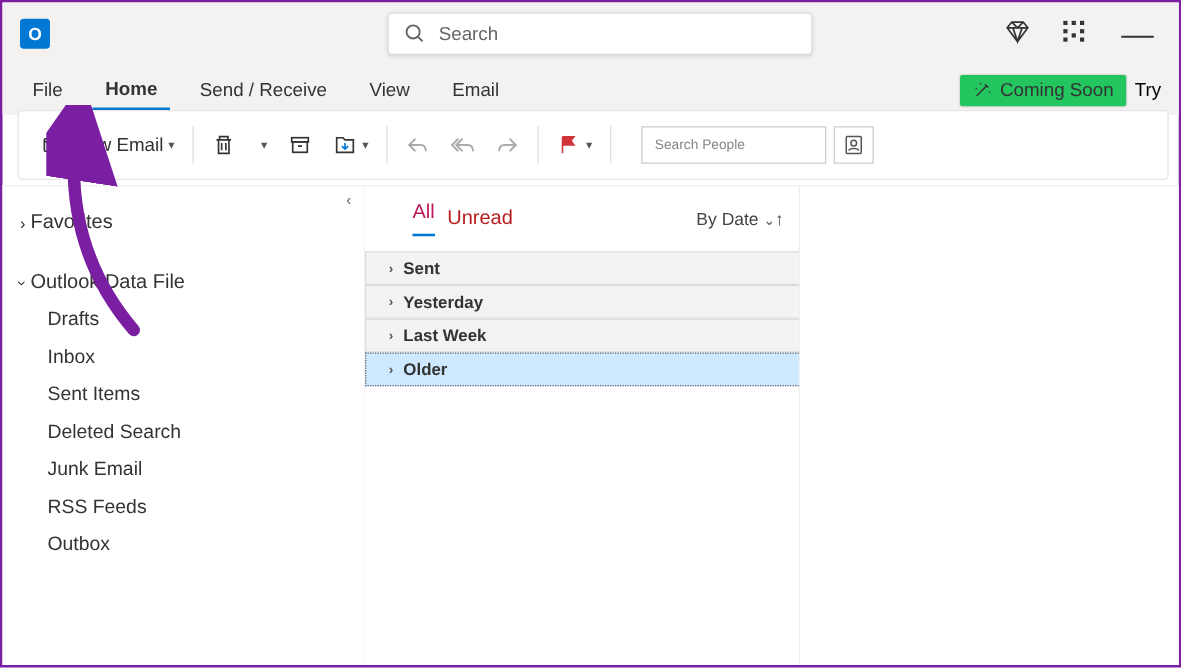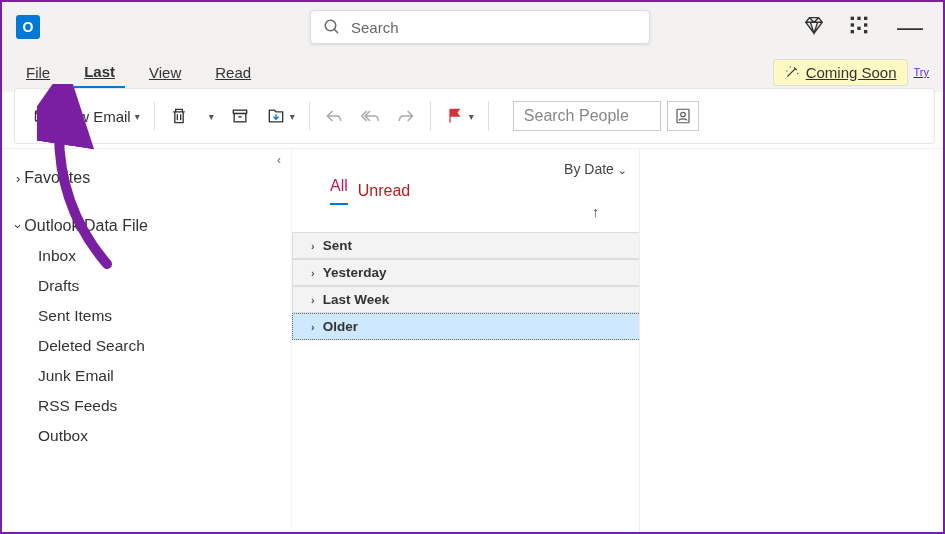--- a/index.html
+++ b/index.html
@@ -6,44 +6,44 @@
 body { background: #fff; overflow: hidden; }
 .window { width: 945px; height: 534px; border: 2px solid #7b1fa2; background: #fff; position: relative; }
 .titlebar { height: 50px; background: #f3f2f1; display: flex; align-items: center; padding: 0 8px; }
 .app-icon { width: 24px; height: 24px; background: #0078d4; border-radius: 3px; display: flex; align-items: center; justify-content: center; color: #fff; font-weight: bold; font-size: 14px; margin-left: 6px; }
 .search-box { margin-left: 270px; width: 340px; height: 34px; background: #fff; border: 1px solid #ddd; border-radius: 4px; display: flex; align-items: center; padding: 0 12px; box-shadow: 0 1px 3px rgba(0,0,0,0.1); }
 .search-box svg { width: 18px; height: 18px; }
 .search-box span { color: #666; margin-left: 10px; font-size: 15px; }
 .title-right { margin-left: auto; display: flex; align-items: center; gap: 24px; margin-right: 8px; }
 .title-right .ticon { color: #444; }
 .minimize { font-size: 26px; color: #333; line-height: 8px; padding: 0 4px; cursor: pointer; }
-.ribbon-tabs { height: 40px; background: #f3f2f1; display: flex; align-items: center; padding: 0 14px; font-size: 15px; color: #333; text-decoration: underline; }
+.ribbon-tabs { height: 40px; background: #f3f2f1; display: flex; align-items: center; padding: 0 14px; font-size: 15px; color: #333; }
 .ribbon-tabs .tab { padding: 6px 10px; margin-right: 14px; cursor: pointer; }
 .ribbon-tabs .tab.active { font-weight: 600; border-bottom: 2px solid #0078d4; }
 .ribbon-right { margin-left: auto; display: flex; align-items: center; gap: 6px; }
-.coming-soon { background: #fef9c3; border: 1px solid #ddd; border-radius: 3px; padding: 4px 10px; display: flex; align-items: center; gap: 6px; font-size: 15px; color: #333; }
+.coming-soon { background: #22c55e; border: 1px solid #ddd; border-radius: 3px; padding: 4px 10px; display: flex; align-items: center; gap: 6px; font-size: 15px; color: #333; }
 .toolbar { height: 56px; background: #fff; border: 1px solid #e5e5e5; border-radius: 4px; margin: 0 8px 0 12px; display: flex; align-items: center; padding: 0 10px; transform: translateY(-4px); }
 .tbtn { display: flex; align-items: center; padding: 5px 8px; cursor: pointer; color: #333; font-size: 15px; }
 .tbtn svg { width: 20px; height: 20px; }
 .caret { margin-left: 4px; font-size: 10px; color: #555; }
 .divider { width: 1px; height: 30px; background: #ddd; margin: 0 6px; }
-.search-people { margin-left: 18px; border: 1px solid #ccc; width: 148px; height: 30px; padding: 4px 10px; color: #888; font-size: 16px; display: flex; align-items: center; }
+.search-people { margin-left: 18px; border: 1px solid #ccc; width: 148px; height: 30px; padding: 4px 10px; color: #888; font-size: 11px; display: flex; align-items: center; }
 .contact-icon { border: 1px solid #ccc; width: 32px; height: 30px; margin-left: 6px; display: flex; align-items: center; justify-content: center; }
 .content { display: flex; height: calc(100% - 146px); background: #fff; border-top: 1px solid #eee; }
 .sidebar { width: 290px; padding: 14px 0 0 14px; font-size: 15.5px; color: #333; position: relative; border-right: 1px solid #f5f5f5; }
 .collapse-caret { position: absolute; right: 10px; top: 4px; font-size: 12px; color: #666; cursor: pointer; }
 .sec-head { display: flex; align-items: center; padding: 6px 0; cursor: pointer; font-size: 16px; }
 .sec-head .chev { font-size: 13px; margin-right: 4px; color: #333; }
 .sec-items { padding-left: 22px; }
 .sec-items div { padding: 6px 0; cursor: pointer; color: #333; }
 .msglist { width: 348px; padding-top: 12px; border-right: 1px solid #eee; }
 .filter-row { display: flex; align-items: center; padding: 0 12px 12px 38px; font-size: 16px; }
 .filter-row .all { color: #be185d; border-bottom: 2px solid #0078d4; padding-bottom: 8px; margin-right: 10px; cursor: pointer; }
 .filter-row .unread { color: #b91c1c; cursor: pointer; }
-.sort-ctrl { margin-left: auto; color: #444; font-size: 14px; display: flex; align-items: center; gap: 27px; flex-direction: column; }
+.sort-ctrl { margin-left: auto; color: #444; font-size: 14px; display: flex; align-items: center; gap: 0; }
 .group-row { display: flex; align-items: center; padding: 5px 10px; border: 1px solid #ddd; border-right: none; background: #f3f3f3; font-size: 13.5px; font-weight: 600; color: #333; cursor: pointer; }
 .group-row .chev { font-size: 11px; margin: 0 8px; color: #555; }
 .group-row.selected { background: #cde8ff; border: 1px dotted #666; border-right: none; }
 .msgarea { flex: 1; }
 .arrow-annotation { position: absolute; left: 35px; top: 82px; pointer-events: none; z-index: 100; }
 </style>
 </head>
 <body>
 
 <div class="window">
@@ -76,31 +76,32 @@
             <rect x="10" y="14" width="4" height="4"></rect>
             <rect x="18" y="18" width="4" height="4"></rect>
           </svg>
       </span>
       <span class="minimize">—</span>
     </div>
   </div>
 
   <div class="ribbon-tabs">
     <div class="tab">File</div>
-    <div class="tab active">Last</div>
+    <div class="tab active">Home</div>
+    <div class="tab">Send / Receive</div>
     <div class="tab">View</div>
-    <div class="tab">Read</div>
+    <div class="tab">Email</div>
     <div class="ribbon-right">
       <div class="coming-soon">
         <svg width="16" height="16" viewBox="0 0 24 24" fill="none" stroke="#333" stroke-width="1.8">
             <path d="M5 19 L17 7 M15 5 L19 9 M4 10 l1 1 M9 4 l1 1 M20 14 l1 1"></path>
           </svg>
         <span>Coming Soon</span>
       </div>
-      <span style="font-size:11px;color:#6d28d9;">Try</span>
+      <span style="font-size:15px;color:#000000;">Try</span>
     </div>
   </div>
 
   <div class="toolbar">
     <div class="tbtn">
       <svg viewBox="0 0 24 24" fill="none" stroke="#333" stroke-width="1.6">
           <rect x="3" y="6" width="16" height="12" rx="1"></rect>
           <path d="M3 8 L11 13 L19 8"></path>
           <path d="M17 16 L22 16 M19.5 13.5 L19.5 18.5" stroke="#0078d4"></path>
         </svg>
@@ -172,22 +173,22 @@
       <div class="sec-head">
         <span class="chev">›</span>
         <span>Favorites</span>
       </div>
       <div style="height:18px;"></div>
       <div class="sec-head">
         <span class="chev" style="transform:rotate(90deg);display:inline-block;">›</span>
         <span>Outlook Data File</span>
       </div>
       <div class="sec-items">
+        <div>Drafts</div>
         <div>Inbox</div>
-        <div>Drafts</div>
         <div>Sent Items</div>
         <div>Deleted Search</div>
         <div>Junk Email</div>
         <div>RSS Feeds</div>
         <div>Outbox</div>
       </div>
     </div>
 
     <div class="msglist">
       <div class="filter-row">

